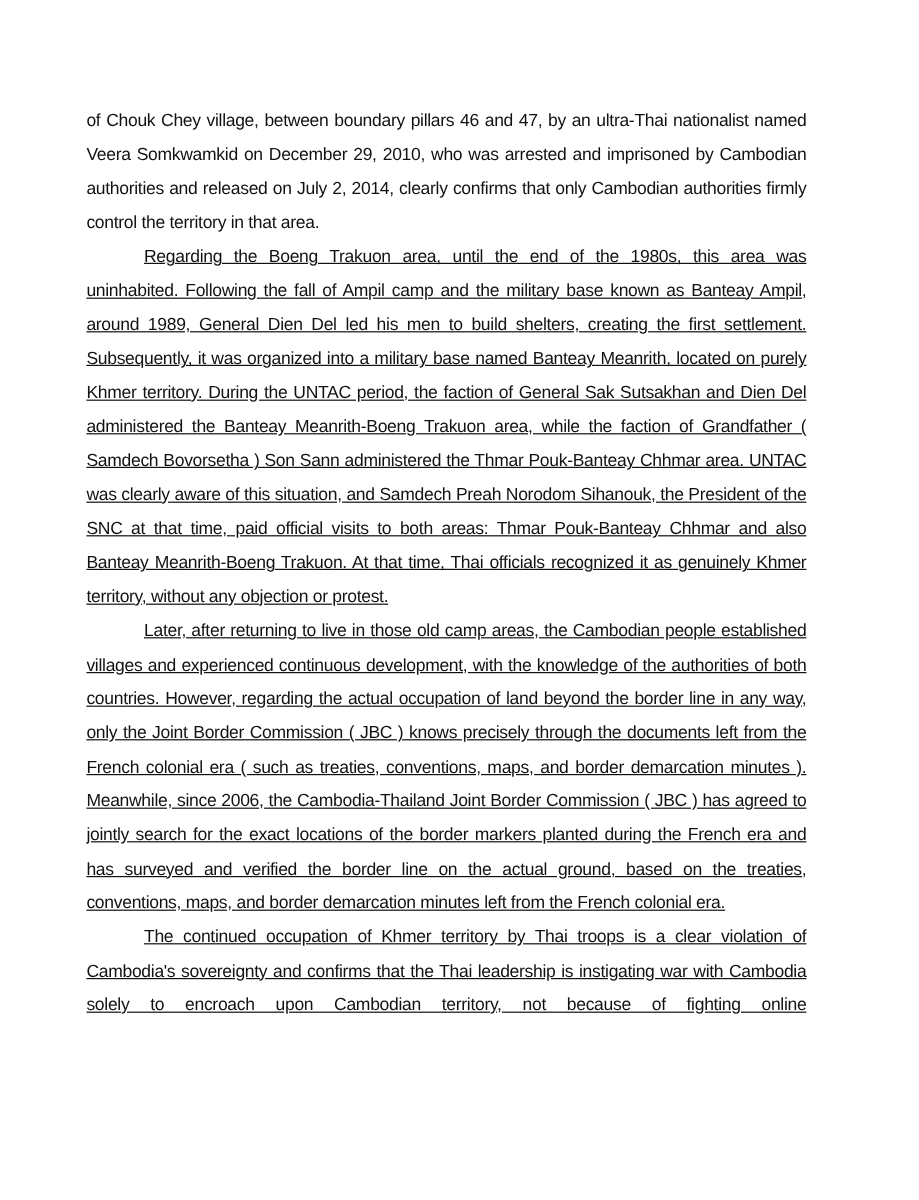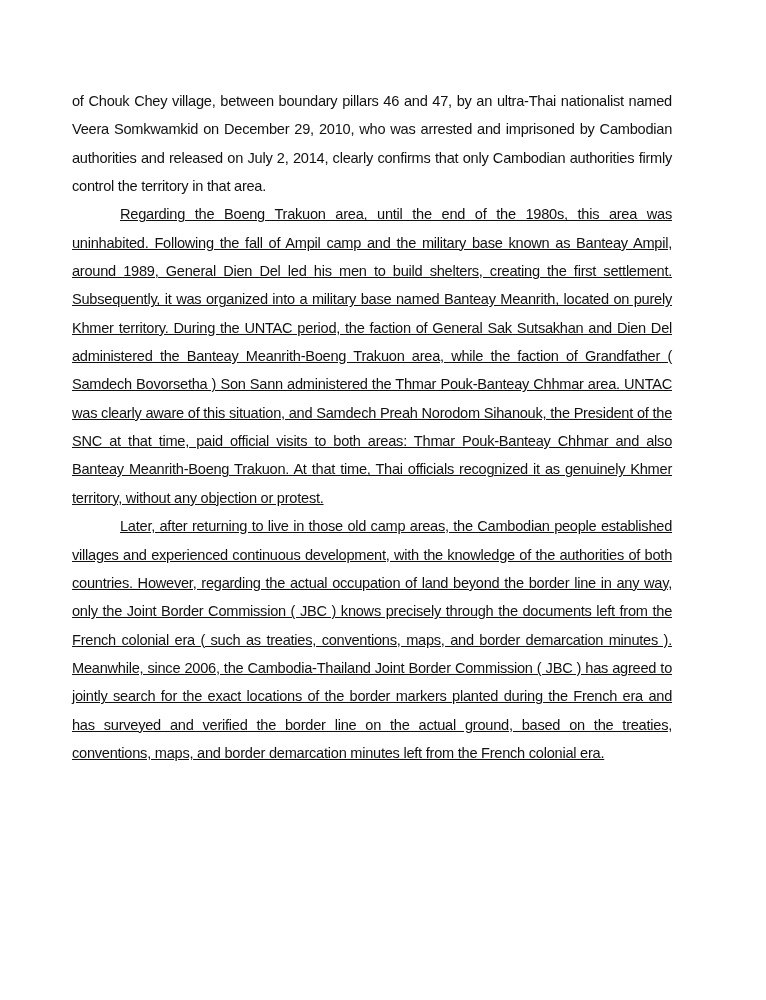--- a/index.html
+++ b/index.html
@@ -37,13 +37,14 @@
       text-align-last: justify;
     }
   </style>
 </head>
 <body>
 
 <div class="page">
   <p class="para">of Chouk Chey village, between boundary pillars 46 and 47, by an ultra-Thai nationalist named Veera Somkwamkid on December 29, 2010, who was arrested and imprisoned by Cambodian authorities and released on July 2, 2014, clearly confirms that only Cambodian authorities firmly control the territory in that area.</p>
   <p class="para indent">Regarding the Boeng Trakuon area, until the end of the 1980s, this area was uninhabited. Following the fall of Ampil camp and the military base known as Banteay Ampil, around 1989, General Dien Del led his men to build shelters, creating the first settlement. Subsequently, it was organized into a military base named Banteay Meanrith, located on purely Khmer territory. During the UNTAC period, the faction of General Sak Sutsakhan and Dien Del administered the Banteay Meanrith-Boeng Trakuon area, while the faction of Grandfather ( Samdech Bovorsetha ) Son Sann administered the Thmar Pouk-Banteay Chhmar area. UNTAC was clearly aware of this situation, and Samdech Preah Norodom Sihanouk, the President of the SNC at that time, paid official visits to both areas: Thmar Pouk-Banteay Chhmar and also Banteay Meanrith-Boeng Trakuon.  At that time, Thai officials recognized it as genuinely Khmer territory, without any objection or protest.</p>
   <p class="para indent">Later, after returning to live in those old camp areas, the Cambodian people established villages and experienced continuous development, with the knowledge of the authorities of both countries. However, regarding the actual occupation of land beyond the border line in any way, only the Joint Border Commission ( JBC ) knows precisely through the documents left from the French colonial era ( such as treaties, conventions, maps, and border demarcation minutes ). Meanwhile, since 2006, the Cambodia-Thailand Joint Border Commission ( JBC ) has agreed to jointly search for the exact locations of the border markers planted during the French era and has surveyed and verified the border line on the actual ground, based on the treaties, conventions, maps, and border demarcation minutes left from the French colonial era.</p>
+  <p class="para indent last-justified">The continued occupation of Khmer territory by Thai troops is a clear violation of Cambodia's sovereignty and confirms that the Thai leadership is instigating war with Cambodia solely to encroach upon Cambodian territory, not because of fighting online</p>
 </div>
 
 </body></html>

